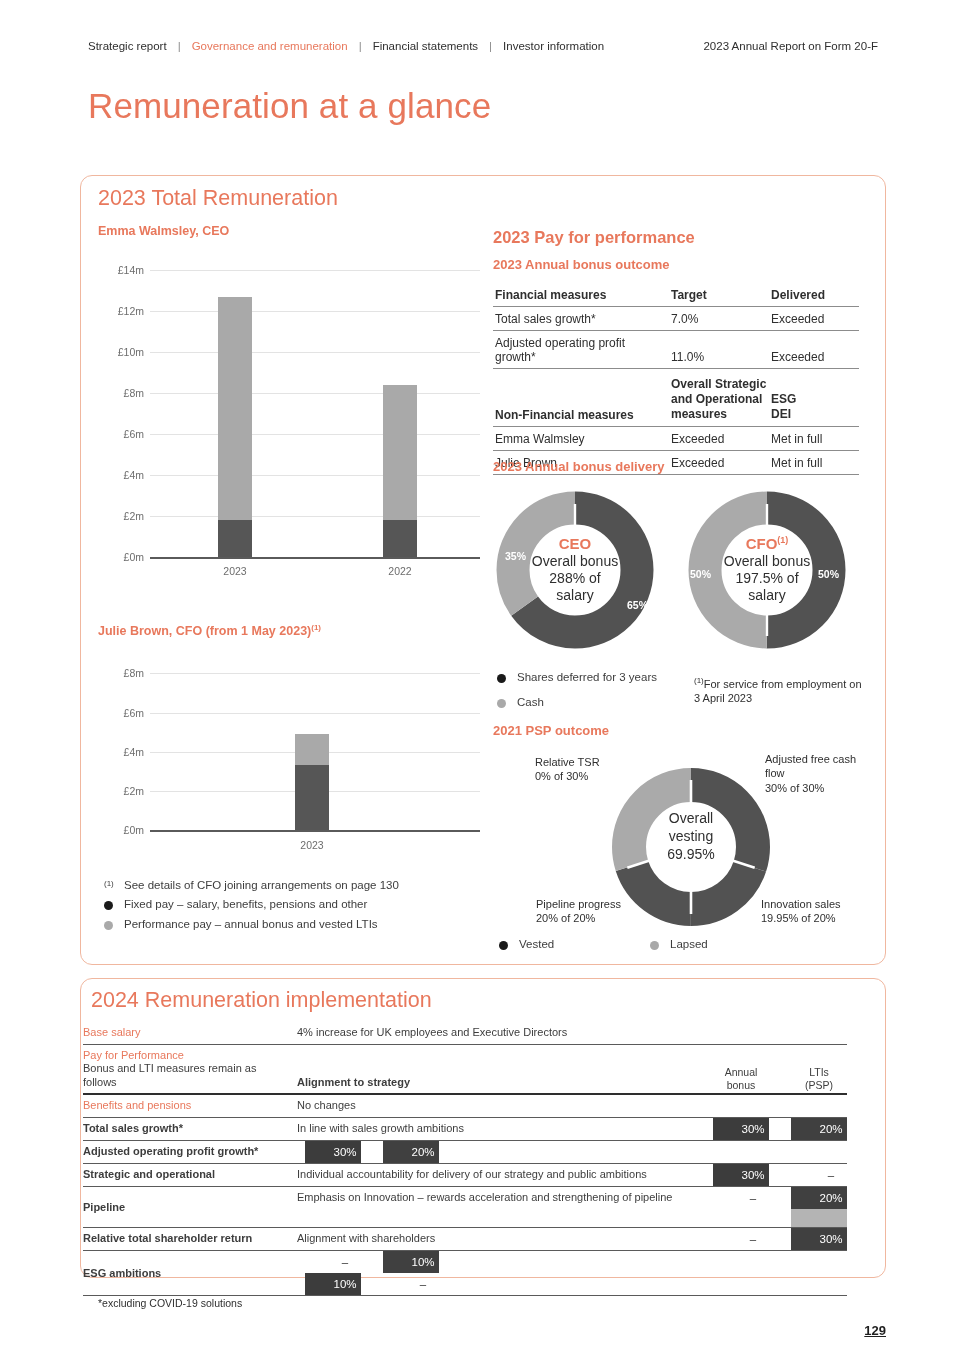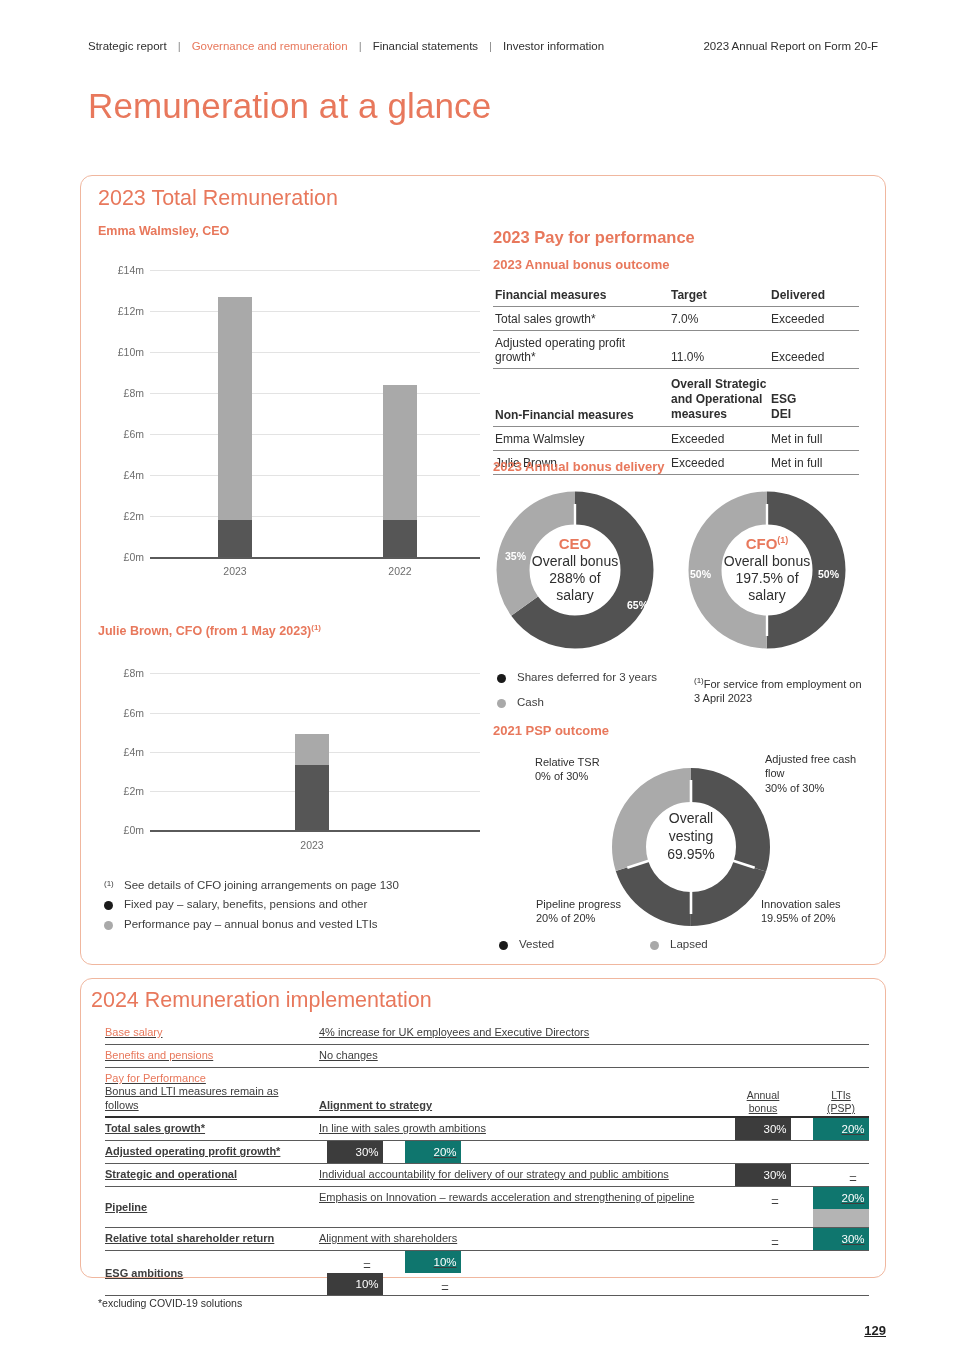--- a/index.html
+++ b/index.html
@@ -203,25 +203,24 @@
     position: absolute;
     font-size: 11px;
     color: #2f2f2f;
     line-height: 1.3;
   }
   .fn-note sup { font-size: 8px; vertical-align: super; }
 
   
   .impl-table {
     position: absolute;
-    left: 105px;
+    left: 83px;
     top: 1022px;
     width: 764px;
     font-size: 11px;
-    text-decoration: underline;
   }
   .impl-row {
     position: relative;
     display: flex;
     align-items: stretch;
     border-bottom: 1px solid #5a5a5a;
     min-height: 22px;
   }
   .col-a {
     width: 214px;
@@ -245,21 +244,21 @@
   }
   .col-c { margin-left: 8px; }
   .col-d { margin-left: 22px; }
   .cell-val {
     display: block;
     line-height: 22px;
     font-size: 11.5px;
     padding-left: 24px;
   }
   .cell-val.block-dark { background: #3c3c3c; color: #fff; }
-  .cell-val.block-light { background: #0f766e; color: #fff; }
+  .cell-val.block-light { background: #404040; color: #fff; }
   .cell-val.plain { color: #2f2f2f; }
   .label-orange { color: #e8785c; }
   .bold { font-weight: bold; }
   .impl-head .col-c, .impl-head .col-d {
     text-align: center;
     line-height: 1.2;
     padding-bottom: 2px;
     font-size: 10.5px;
     align-self: flex-end;
   }
@@ -521,42 +520,42 @@
   <div class="card" id="card-impl"></div>
   <div class="card-title" style="left:91px; top:988px;">2024 Remuneration implementation</div>
 
   <div class="impl-table">
 
     <div class="impl-row">
       <div class="col-a label-orange">Base salary</div>
       <div class="col-b">4% increase for UK employees and Executive Directors</div>
     </div>
 
-    <div class="impl-row">
-      <div class="col-a label-orange">Benefits and pensions</div>
-      <div class="col-b">No changes</div>
-    </div>
-
     <div class="impl-row impl-head">
       <div class="col-a">
         <div class="label-orange">Pay for Performance</div>
         <div>Bonus and LTI measures remain as follows</div>
       </div>
       <div class="col-b bold" style="align-self:flex-end;">Alignment to strategy</div>
       <div class="col-c">
         <div>Annual</div>
         <div>bonus</div>
       </div>
       <div class="col-d">
         <div>LTIs</div>
         <div>(PSP)</div>
       </div>
     </div>
 
     <div class="impl-row">
+      <div class="col-a label-orange">Benefits and pensions</div>
+      <div class="col-b">No changes</div>
+    </div>
+
+    <div class="impl-row">
       <div class="col-a bold">Total sales growth*</div>
       <div class="col-b">In line with sales growth ambitions</div>
       <div class="col-c">
           <span class="cell-val block-dark">30%</span>
         </div>
       <div class="col-d">
           <span class="cell-val block-light">20%</span>
         </div>
     </div>
 

